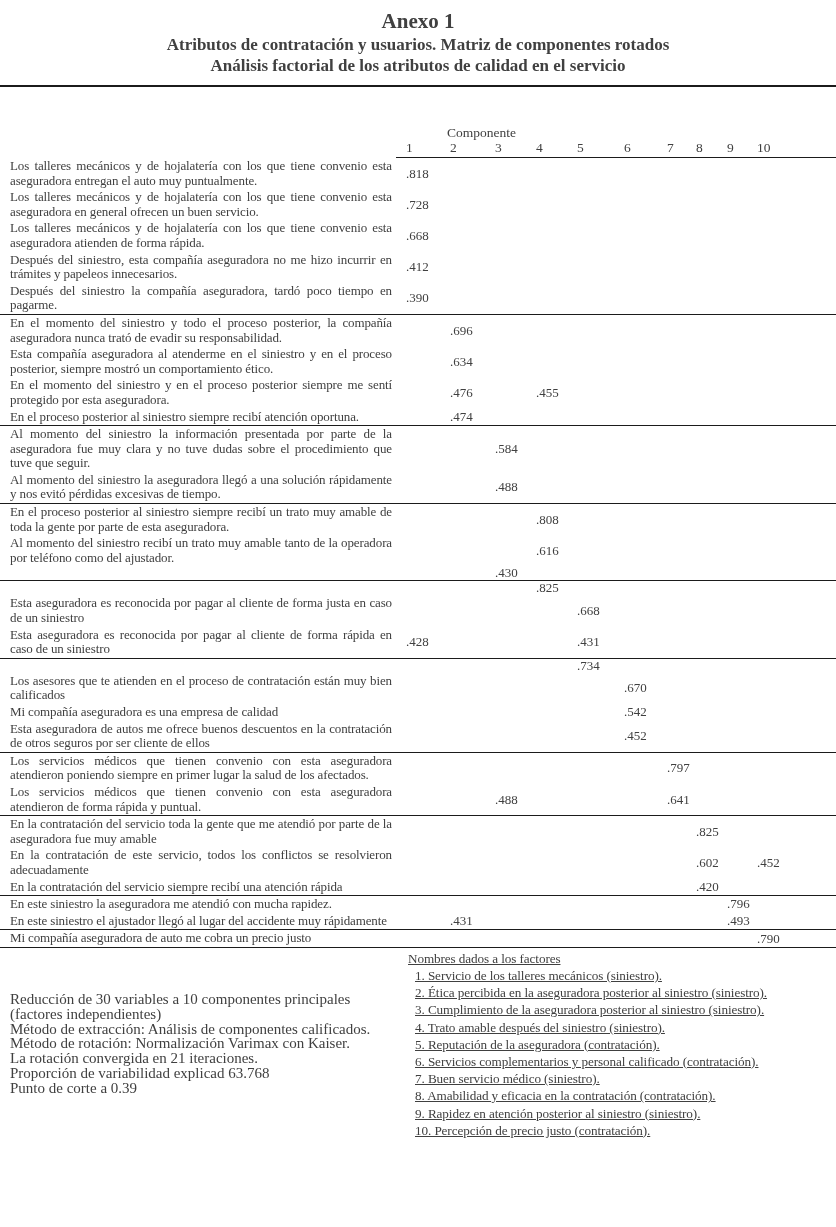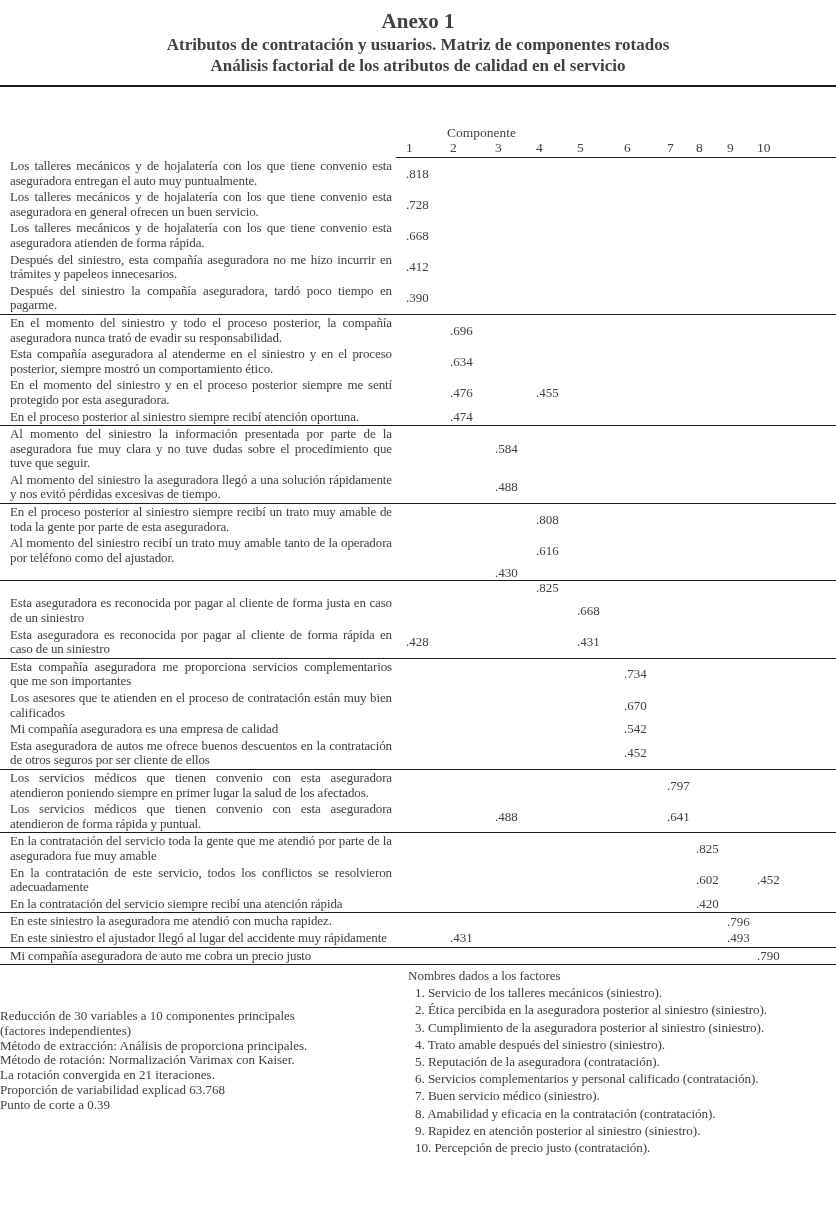--- a/index.html
+++ b/index.html
@@ -25,24 +25,24 @@
   .group{border-bottom:1.5px solid #1b1b1b;}
   .row{align-items:center;}
   .lab{
     font-size:13px;line-height:14.6px;text-align:justify;
     padding:1px 4px 1px 10px;letter-spacing:-0.12px;
   }
   .val{font-size:13px;line-height:14px;padding-left:10px;white-space:nowrap;}
   
   .footer{display:flex;align-items:flex-start;}
   .notes{
-    width:400px;box-sizing:border-box;margin-top:44px;
-    font-size:13px;line-height:14.8px;
+    width:400px;box-sizing:border-box;margin-top:44px;padding-left:10px;
+    font-size:15px;line-height:14.8px;
   }
-  .factors{flex:1;box-sizing:border-box;padding:2px 2px 0 8px;font-size:13.2px;letter-spacing:-0.1px;}
+  .factors{flex:1;box-sizing:border-box;padding:2px 2px 0 8px;font-size:13.2px;letter-spacing:-0.1px;text-decoration:underline;}
   .factors-title{line-height:17px;}
   .factor-item{line-height:17.2px;padding-left:7px;}
 </style>
 </head>
 <body>
 
 <div class="page">
 
   <div class="title">Anexo 1</div>
   <div class="subtitle">Atributos de contratación y usuarios. Matriz de componentes rotados</div>
@@ -291,21 +291,20 @@
             <div class="val">.431</div>
             <div class="val"></div>
             <div class="val"></div>
             <div class="val"></div>
             <div class="val"></div>
             <div class="val"></div>
           </div>
         </div>
         <div class="group">
           <div class="row">
-            <div class="lab">Esta compañía aseguradora me proporciona servicios complementarios que me son importantes</div>
             <div class="val"></div>
             <div class="val"></div>
             <div class="val"></div>
             <div class="val"></div>
             <div class="val"></div>
             <div class="val">.734</div>
             <div class="val"></div>
             <div class="val"></div>
             <div class="val"></div>
             <div class="val"></div>
@@ -462,21 +461,21 @@
             <div class="val">.790</div>
           </div>
         </div>
       </div>
   </div>
 
   <div class="footer">
     <div class="notes" id="notes-block">
         <div>Reducción de 30 variables a 10 componentes principales</div>
         <div>(factores independientes)</div>
-        <div>Método de extracción: Análisis de proporciona principales.</div>
+        <div>Método de extracción: Análisis de componentes calificados.</div>
         <div>Método de rotación: Normalización Varimax con Kaiser.</div>
         <div>La rotación convergida en 21 iteraciones.</div>
         <div>Proporción de variabilidad explicad 63.768</div>
         <div>Punto de corte a 0.39</div>
       </div>
     <div class="factors">
       <div class="factors-title">Nombres dados a los factores</div>
       <div id="factor-list">
           <div class="factor-item">1. Servicio de los talleres mecánicos (siniestro).</div>
           <div class="factor-item">2. Ética percibida en la aseguradora posterior al siniestro (siniestro).</div>

